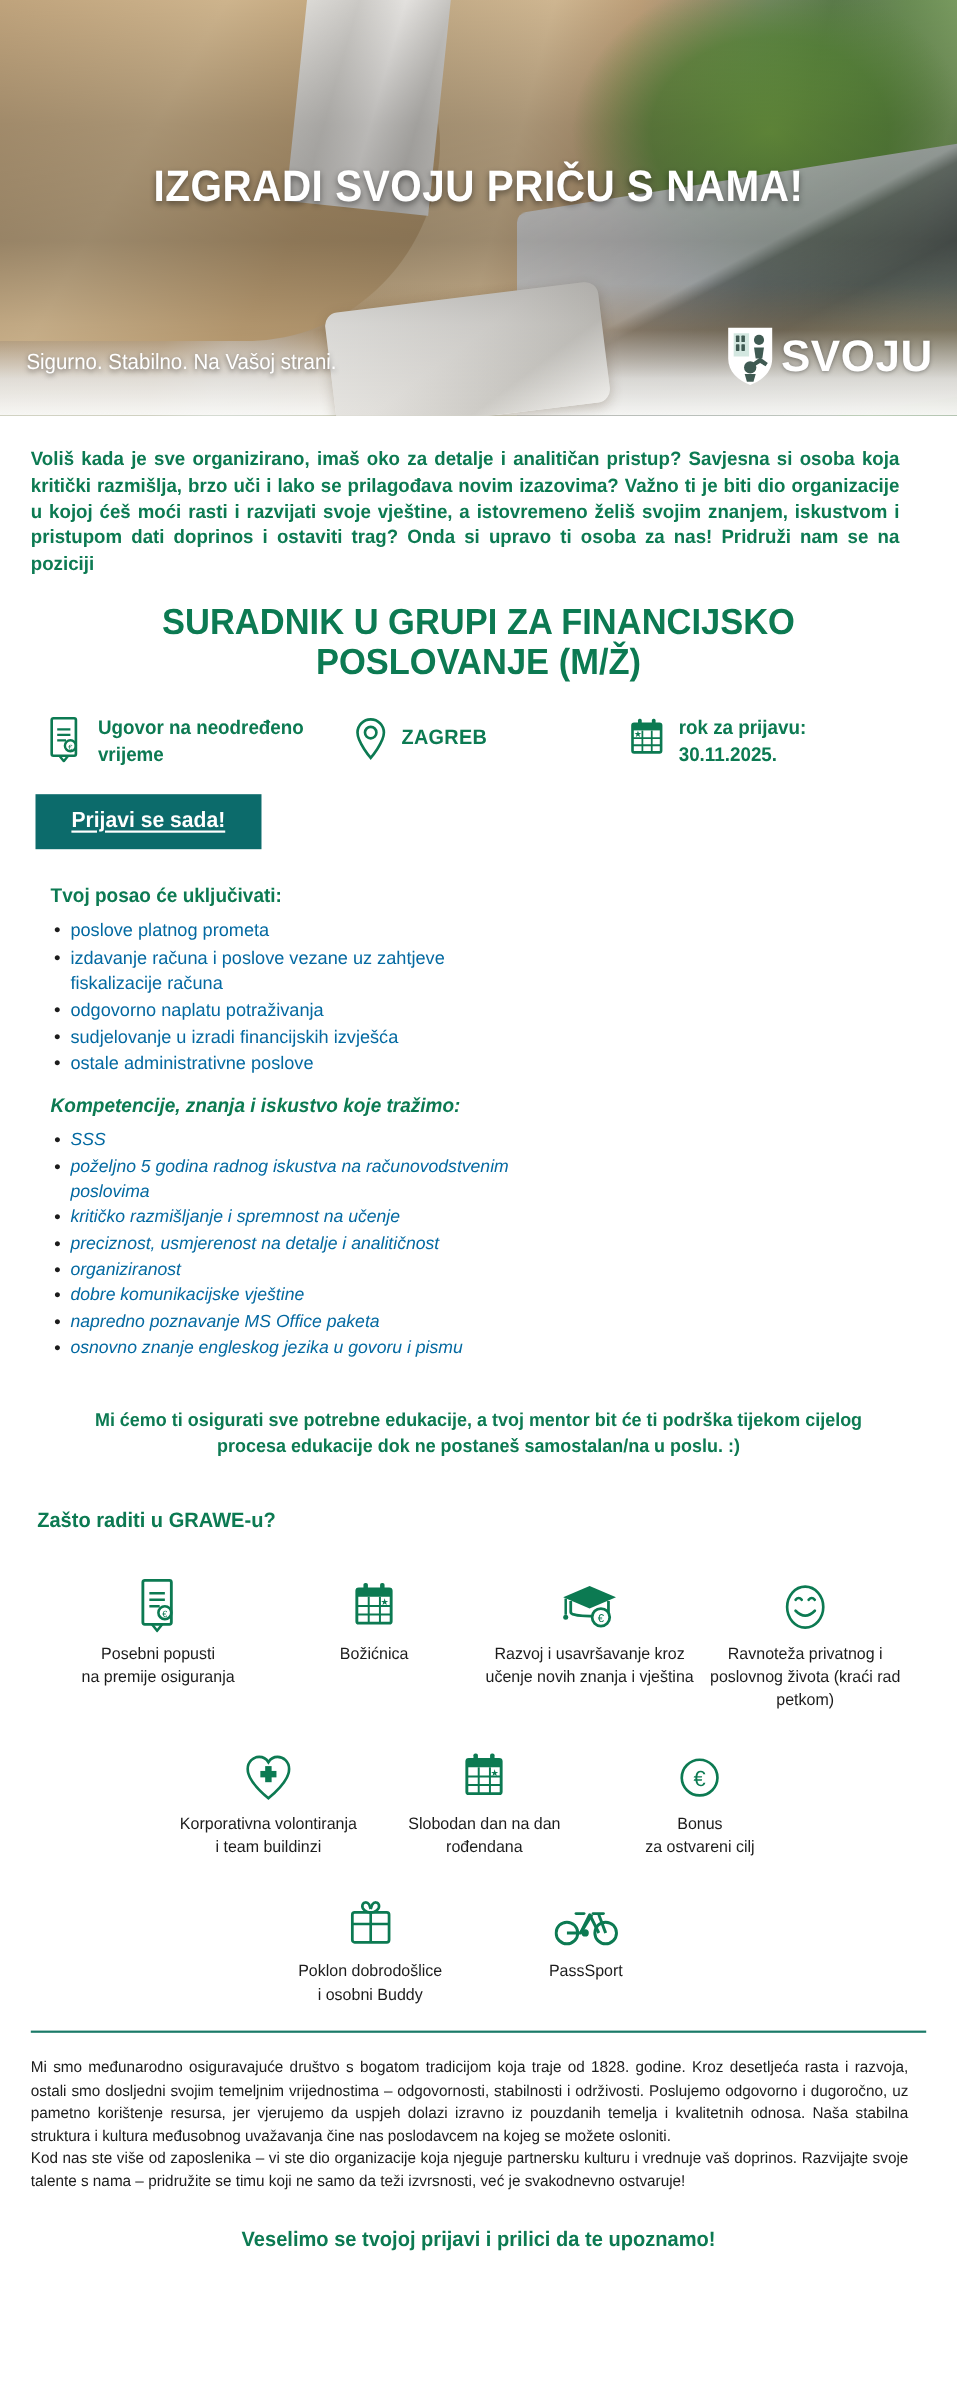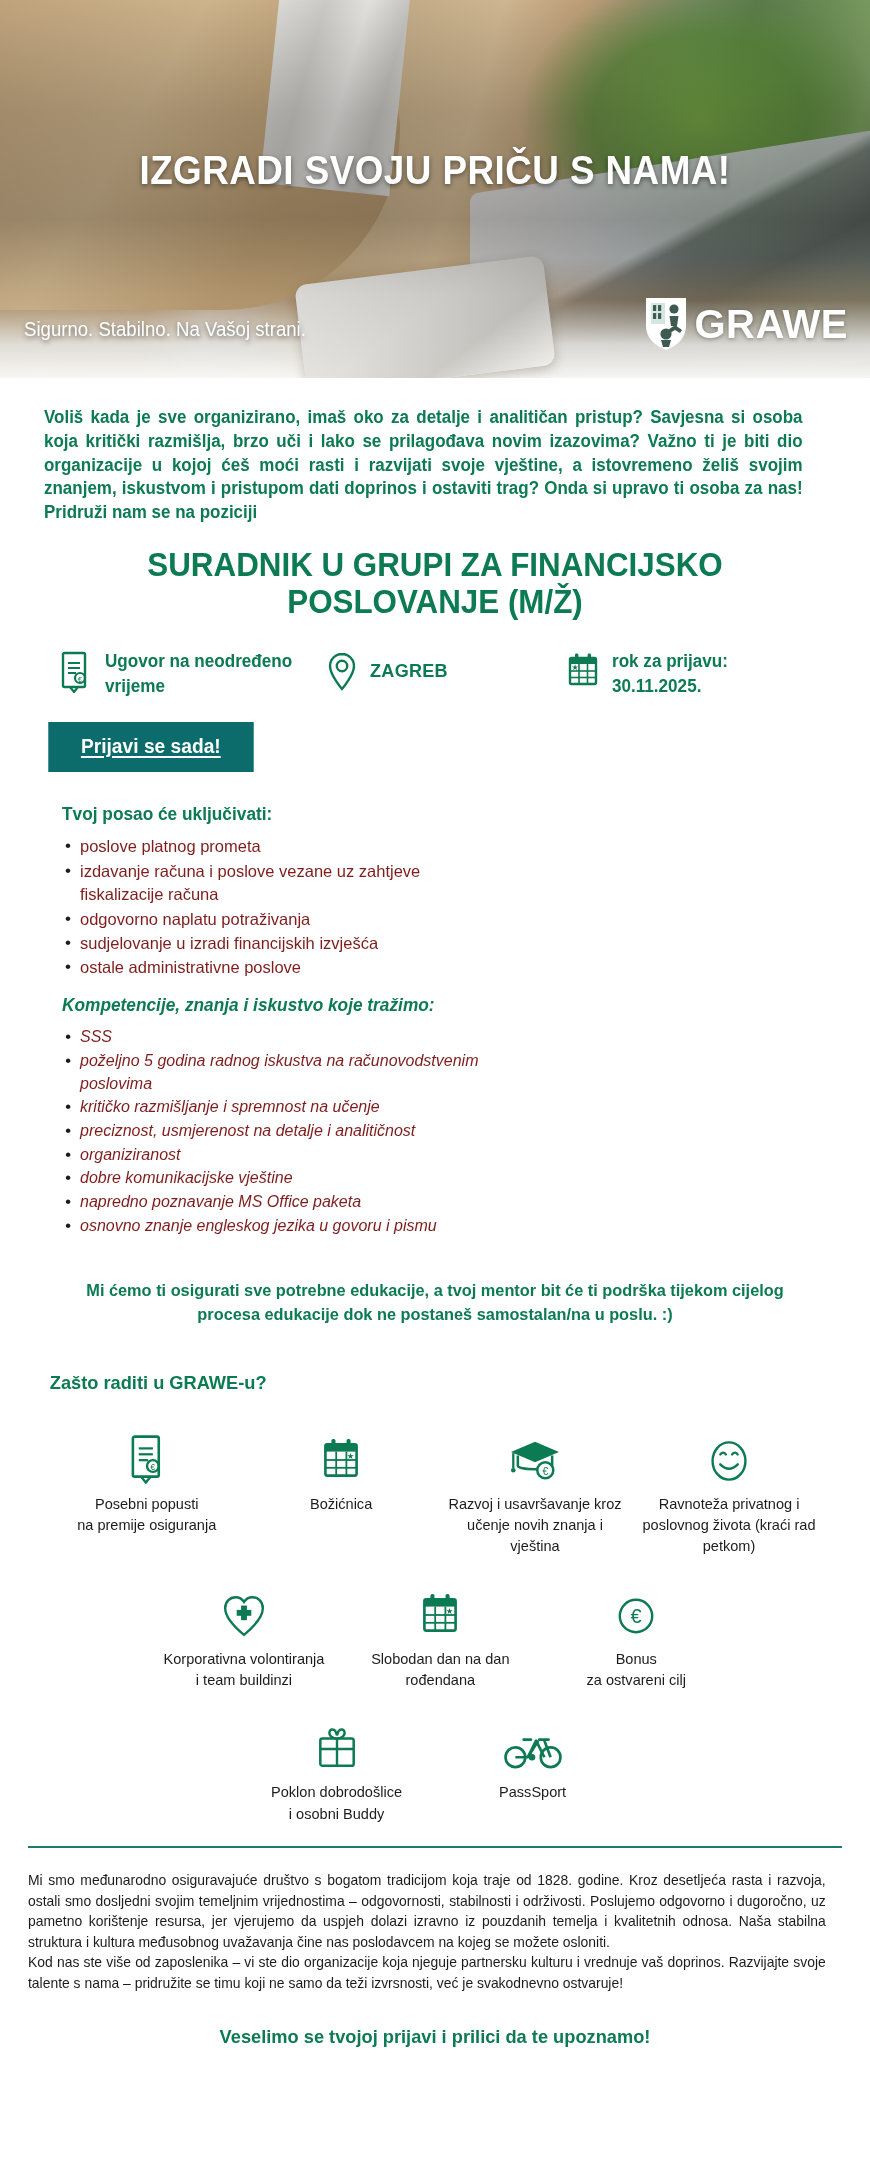--- a/index.html
+++ b/index.html
@@ -140,21 +140,21 @@
   .logo-word {
     color: #ffffff;
     font-size: 40px;
     font-weight: bold;
     letter-spacing: 0.5px;
     line-height: 1;
     text-shadow: 0 1px 4px rgba(0,0,0,0.35);
   }
 
   
-  .content { padding: 0 44px; }
+  .content { padding: 0 28px; }
 
   .intro {
     margin-top: 28px;
     color: #0c7a52;
     font-size: 17.5px;
     font-weight: bold;
     line-height: 1.36;
     text-align: justify;
     transform: scaleX(0.97);
     transform-origin: left top;
@@ -227,21 +227,21 @@
     margin-bottom: 9px;
     transform: scaleX(0.96);
     transform-origin: left top;
   }
   .col ul { list-style: none; }
   .col li {
     position: relative;
     padding-left: 18px;
     font-size: 16.5px;
     line-height: 1.42;
-    color: #7f1d1d;
+    color: #0369a1;
     margin-bottom: 1px;
   }
   .col li::before {
     content: "•";
     position: absolute;
     left: 3px; top: -1px;
     font-size: 17px;
     color: #1c1c1c;
   }
   .col-right li { font-size: 16px; }
@@ -338,21 +338,21 @@
           <rect x="9" y="17" width="3.2" height="6" rx="0.6"></rect>
           <rect x="14" y="17" width="3.2" height="6" rx="0.6"></rect>
           <circle cx="30" cy="13" r="4.6"></circle>
           <path d="M25.5 20 h9 l-1.5 10 h-6 z"></path>
           <path d="M24 34 l7 -5 l7 5 l-2 3 l-5 -3 l-5 3 z"></path>
           <circle cx="22" cy="38" r="5.6"></circle>
           <path d="M17 44 h10 l-2 7 h-6 z"></path>
         </g>
       </svg>
     </span>
-    <span class="logo-word">GRAWE</span>
+    <span class="logo-word">SVOJU</span>
   </div>
 </header>
 
 <main class="content">
 
   <p class="intro">Voliš kada je sve organizirano, imaš oko za detalje i analitičan pristup? Savjesna si osoba koja kritički razmišlja, brzo uči i lako se prilagođava novim izazovima? Važno ti je biti dio organizacije u kojoj ćeš moći rasti i razvijati svoje vještine, a istovremeno želiš svojim znanjem, iskustvom i pristupom dati doprinos i ostaviti trag? Onda si upravo ti osoba za nas! Pridruži nam se na poziciji</p>
 
   <h2 class="job-title">
     <span>SURADNIK U GRUPI ZA FINANCIJSKO</span><br>
     <span>POSLOVANJE (M/Ž)</span>

